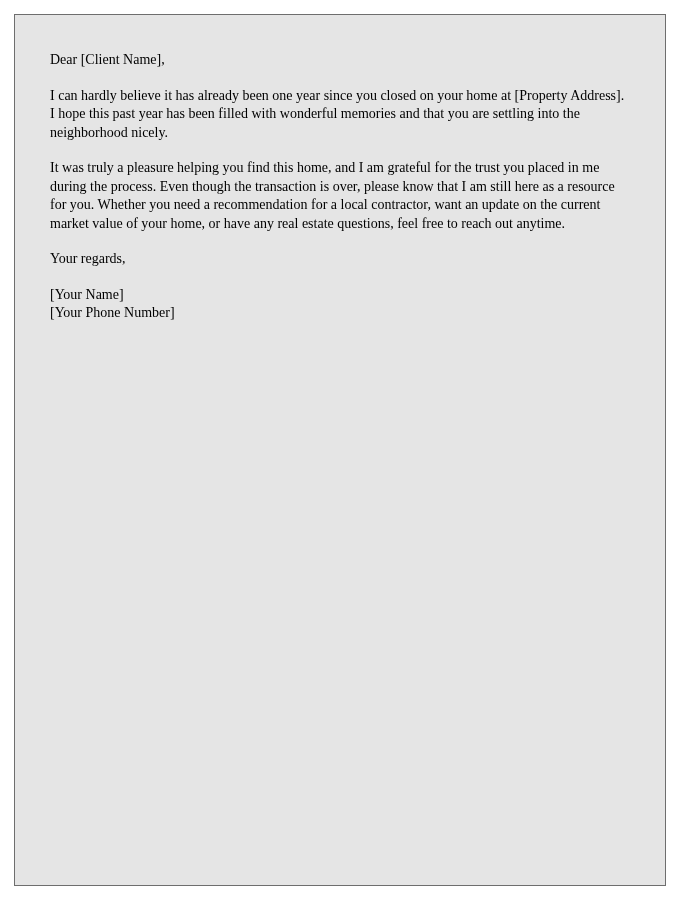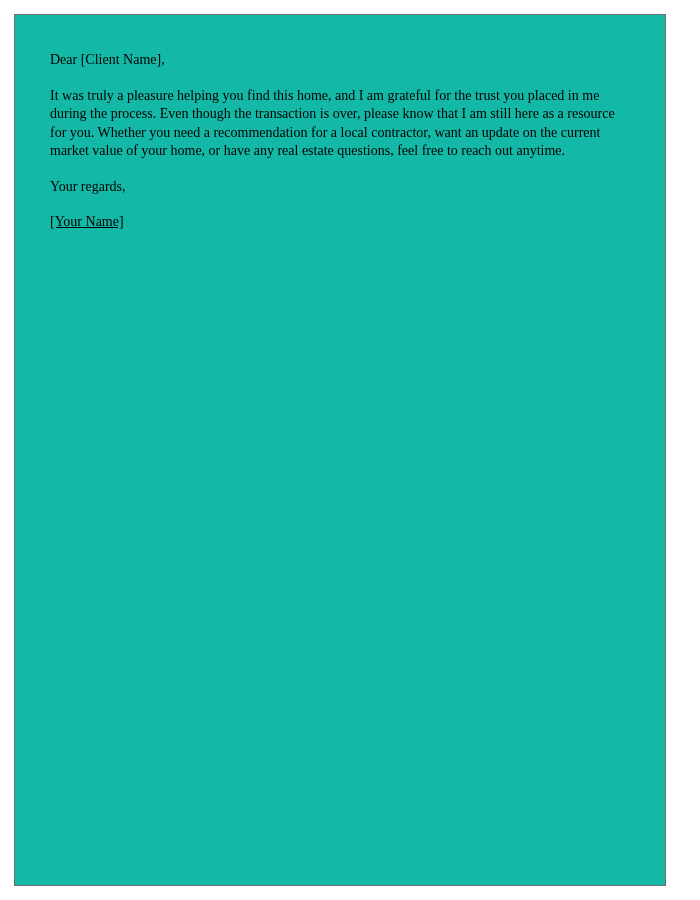--- a/index.html
+++ b/index.html
@@ -16,52 +16,53 @@
     background: #ffffff;
     overflow: hidden;
   }
   .page {
     position: absolute;
     left: 14px;
     top: 14px;
     width: 652px;
     height: 872px;
     box-sizing: border-box;
-    background: #14b8a6;
+    background: #e5e5e5;
     border: 1px solid #6e6e6e;
     padding: 36px 36px 0 35px;
     font-family: "Liberation Serif", "DejaVu Serif", serif;
     font-size: 14px;
     line-height: 18.5px;
     color: #000000;
   }
   .page p {
     margin: 0 0 17px 0;
   }
   .sig-line {
     margin: 0;
-    text-decoration: underline;
   }
   .closing {
     margin-bottom: 17px;
   }
 </style>
 </head>
 <body>
 
 <div class="canvas">
   <div class="page">
 
     <p>Dear [Client Name],</p>
 
 
+    <p>I can hardly believe it has already been one year since you closed on your home at [Property Address]. I hope this past year has been filled with wonderful memories and that you are settling into the neighborhood nicely.</p>
 
     <p>It was truly a pleasure helping you find this home, and I am grateful for the trust you placed in me during the process. Even though the transaction is over, please know that I am still here as a resource for you. Whether you need a recommendation for a local contractor, want an update on the current market value of your home, or have any real estate questions, feel free to reach out anytime.</p>
 
 
     <p class="closing">Your regards,</p>
 
     <div>
       <div class="sig-line">[Your Name]</div>
+      <div class="sig-line">[Your Phone Number]</div>
     </div>
 
   </div>
 </div>
 
 </body></html>

